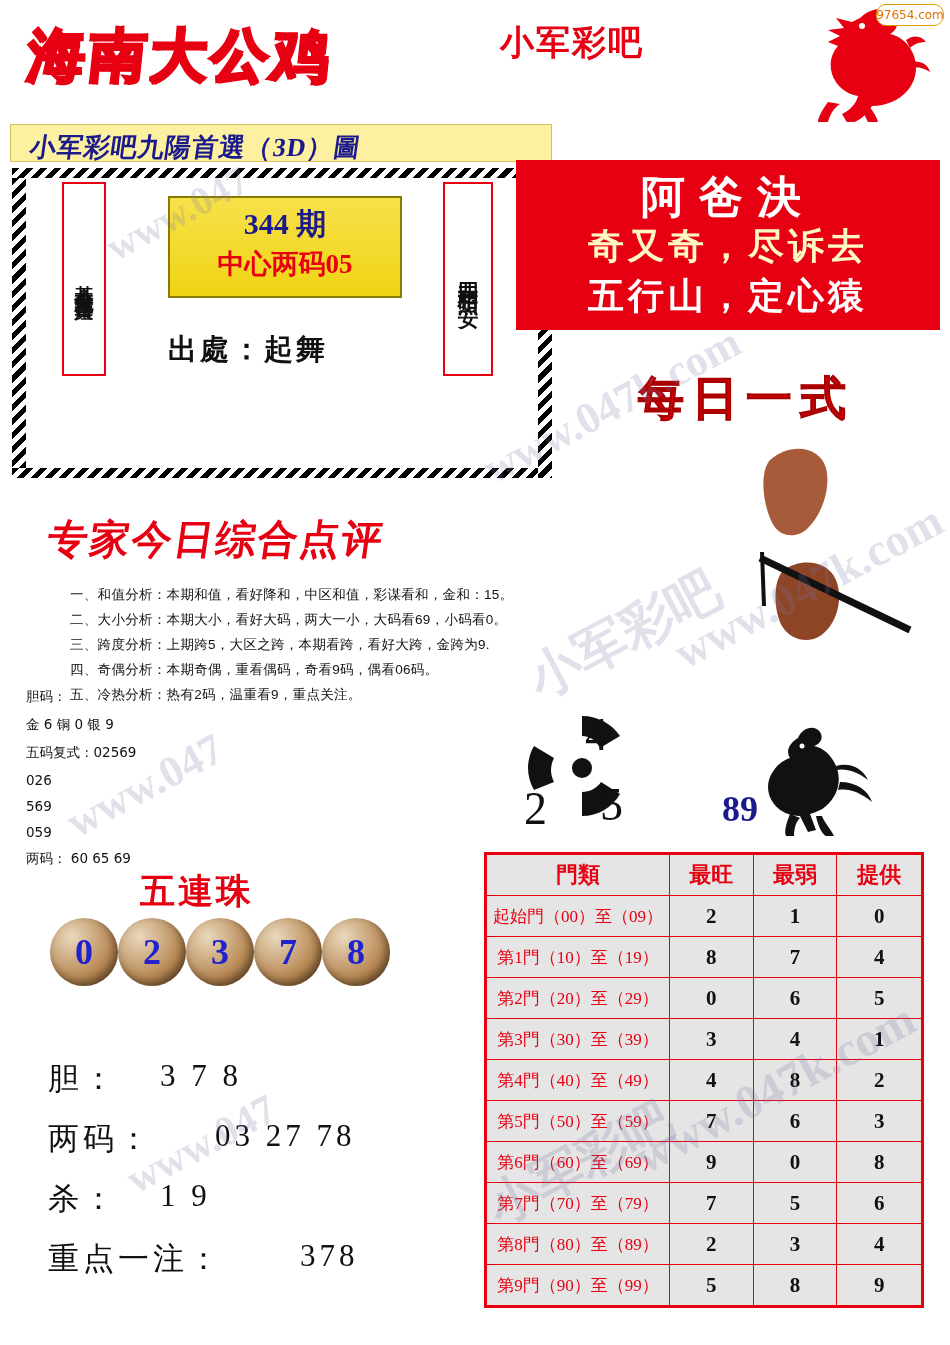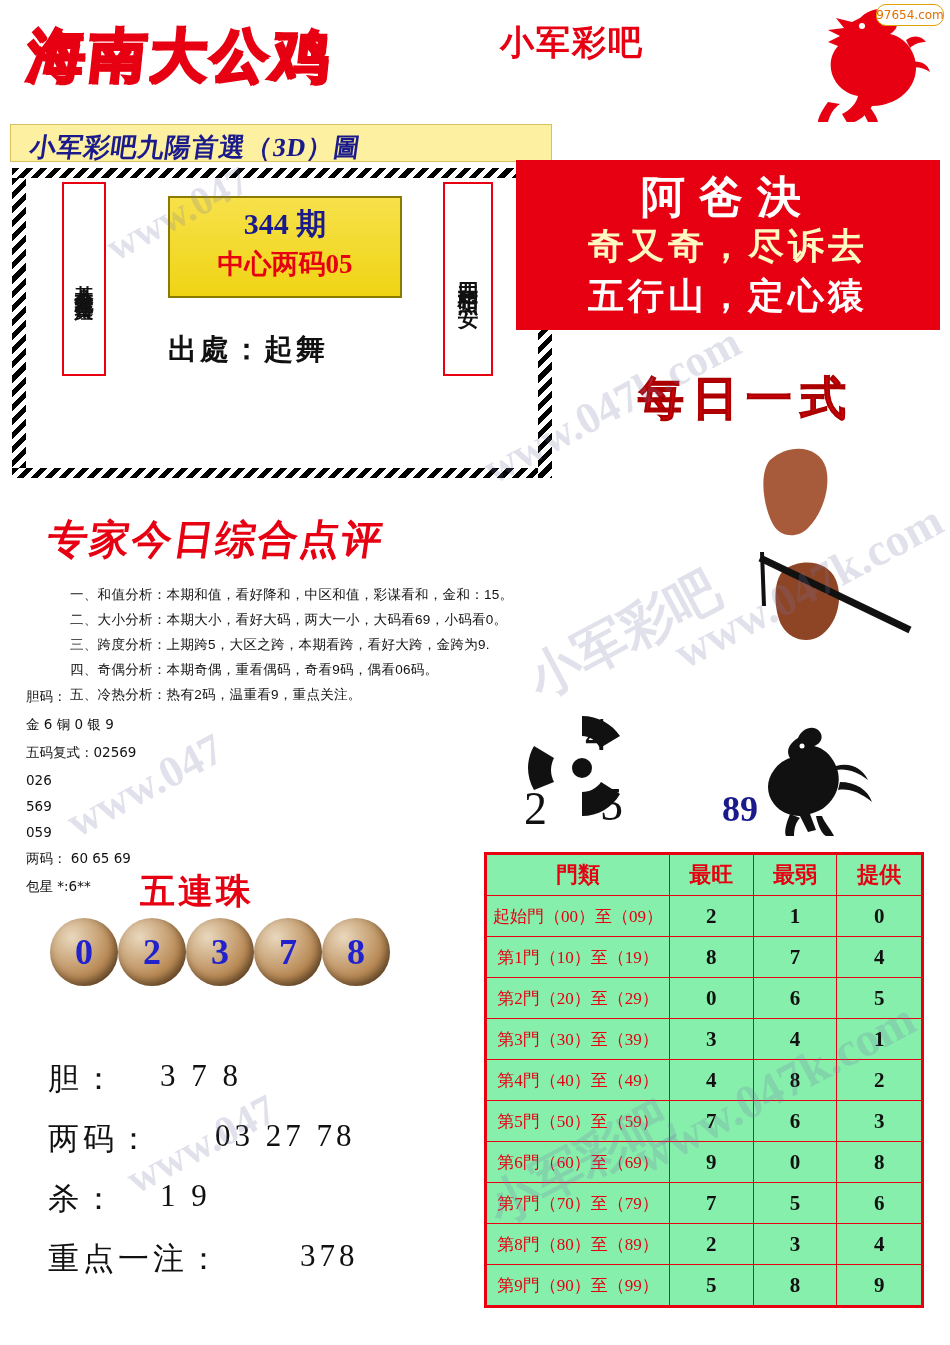--- a/index.html
+++ b/index.html
@@ -121,21 +121,21 @@
     box-shadow:inset -3px -4px 8px rgba(0,0,0,.4);
   }
   
   .bl{
     position:absolute;font-size:31px;color:#111;font-family:"Liberation Serif",serif;
     letter-spacing:4px;
   }
   
   .tbl{
     position:absolute;left:484px;top:852px;width:440px;
-    border-collapse:collapse;border:3px solid #e60012;background:#86efac;
+    border-collapse:collapse;border:3px solid #e60012;background:#e5e5e5;
   }
   .tbl th,.tbl td{
     border:1px solid #e60012;text-align:center;color:#e60012;
     font-family:"Liberation Serif",serif;
   }
   .tbl th{font-size:22px;font-weight:bold;height:38px;}
   .tbl td{height:38px;font-size:17px;}
   .tbl td.num{font-size:21px;color:#111;font-weight:bold;}
   
   .tri-sym{position:absolute;left:522px;top:706px;width:120px;height:120px;}
@@ -214,21 +214,20 @@
 </ul>
 
 <div class="small-block">
   <div>胆码：</div>
   <div>金 6 铜 0 银 9</div>
   <div>五码复式：02569</div>
   <div>026</div>
   <div>569</div>
   <div>059</div>
   <div>两码： 60  65  69</div>
-  <div>包星 *:6**</div>
 </div>
 
 <div class="wulian">五連珠</div>
 <div class="beads">
   <div class="bead" style="left:0px;">0</div>
   <div class="bead" style="left:68px;">2</div>
   <div class="bead" style="left:136px;">3</div>
   <div class="bead" style="left:204px;">7</div>
   <div class="bead" style="left:272px;">8</div>
 </div>

